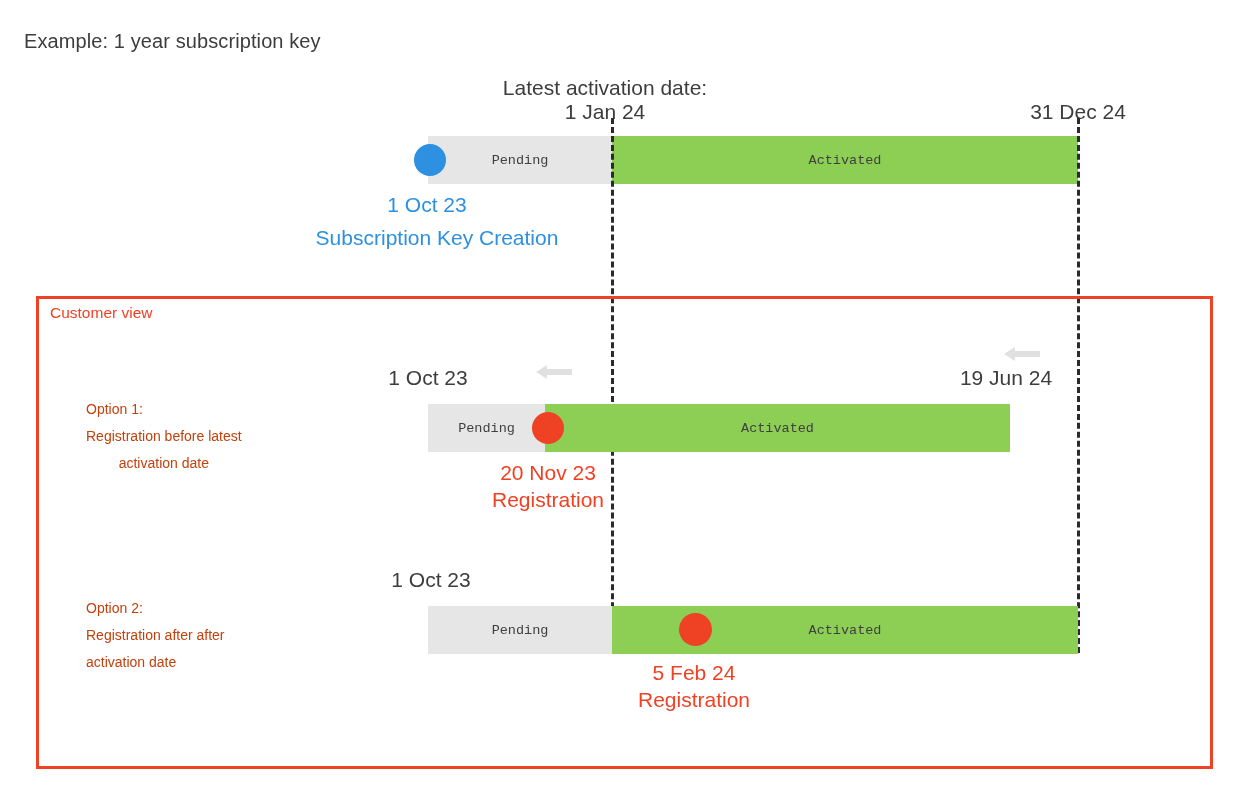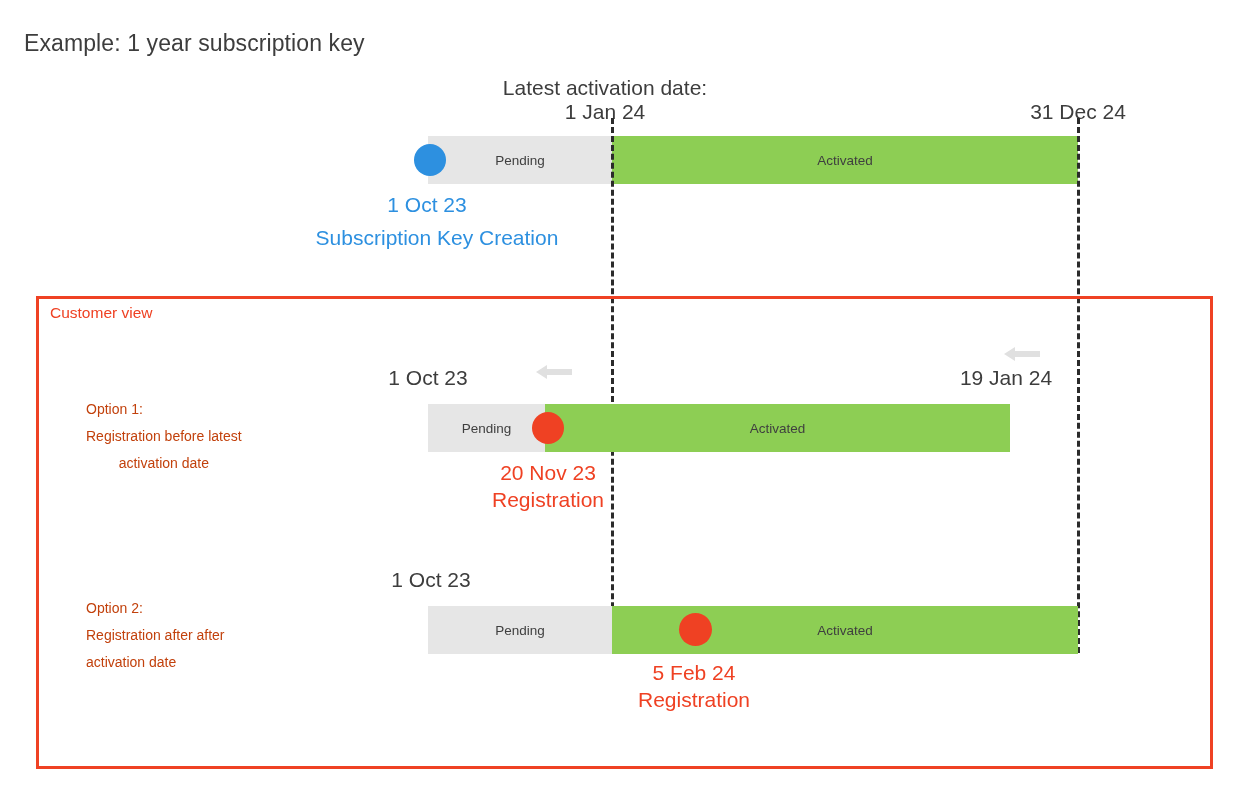--- a/index.html
+++ b/index.html
@@ -14,32 +14,33 @@
     font-family: "Liberation Sans", sans-serif;
     color: #404040;
     overflow: hidden;
   }
 
   
   .page-title {
     position: absolute;
     left: 24px;
     top: 30px;
-    font-size: 23px;
+    font-size: 20px;
     color: #3d3d3d;
     letter-spacing: 0.1px;
     white-space: nowrap;
   }
 
   
   .bar {
     position: absolute;
     height: 48px;
     display: flex;
     align-items: stretch;
+    font-family: Liberation Mono, monospace;
   }
   .seg {
     display: flex;
     align-items: center;
     justify-content: center;
     font-size: 13.5px;
     color: #3f3f3f;
     white-space: nowrap;
   }
   .seg-pending { background: #e6e6e6; }
@@ -129,21 +130,21 @@
 <div class="vguide" style="left:1077px; top:118px; height:535px;"></div>
 
 <div class="customer-box"></div>
 <div class="customer-box-title">Customer view</div>
 
 <div class="option-desc" style="left:86px; top:396px;">Option 1:</div>
 <div class="option-desc" style="left:86px; top:423px;text-align:center;">Registration before latest
 activation date</div>
 
 <div class="lbl lbl-center" style="left:428px; top:366px;">1 Oct 23</div>
-<div class="lbl lbl-center" style="left:1006px; top:366px;">19 Jan 24</div>
+<div class="lbl lbl-center" style="left:1006px; top:366px;">19 Jun 24</div>
 
 <svg class="arrow-left" style="left:536px; top:362px;" viewBox="0 0 36 20">
   <polygon points="0,10 11,3 11,7 36,7 36,13 11,13 11,17" fill="#e0e0e0"></polygon>
 </svg>
 <svg class="arrow-left" style="left:1004px; top:344px;" viewBox="0 0 36 20">
   <polygon points="0,10 11,3 11,7 36,7 36,13 11,13 11,17" fill="#e0e0e0"></polygon>
 </svg>
 
 <div class="bar" style="left:428px; top:404px; width:582px;">
   <div class="seg seg-pending" style="width:117px;">Pending</div>

